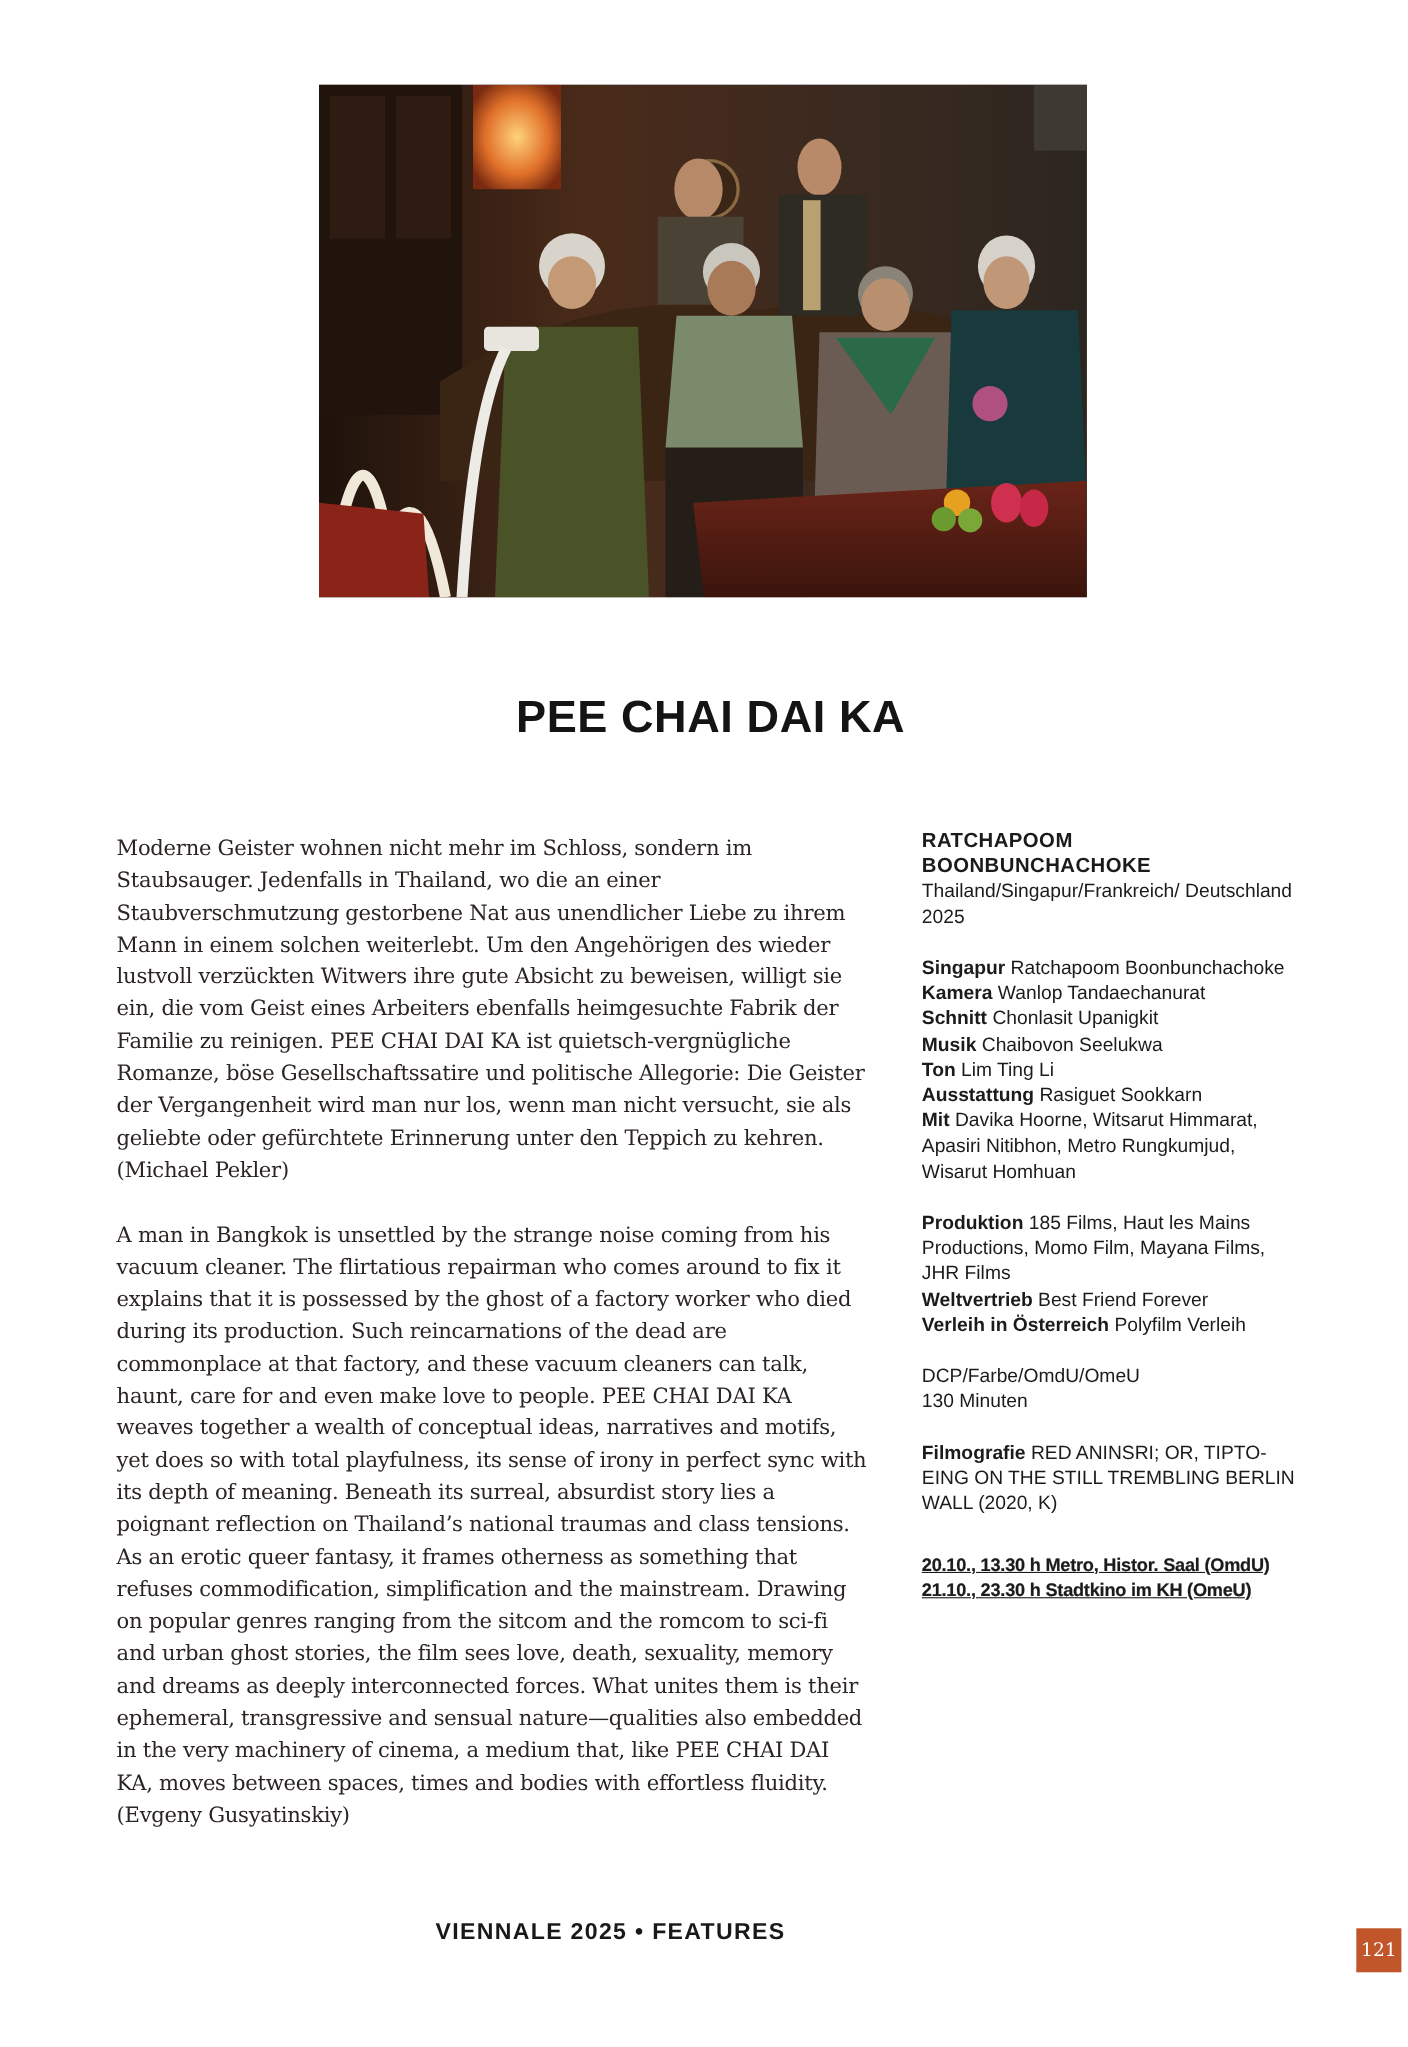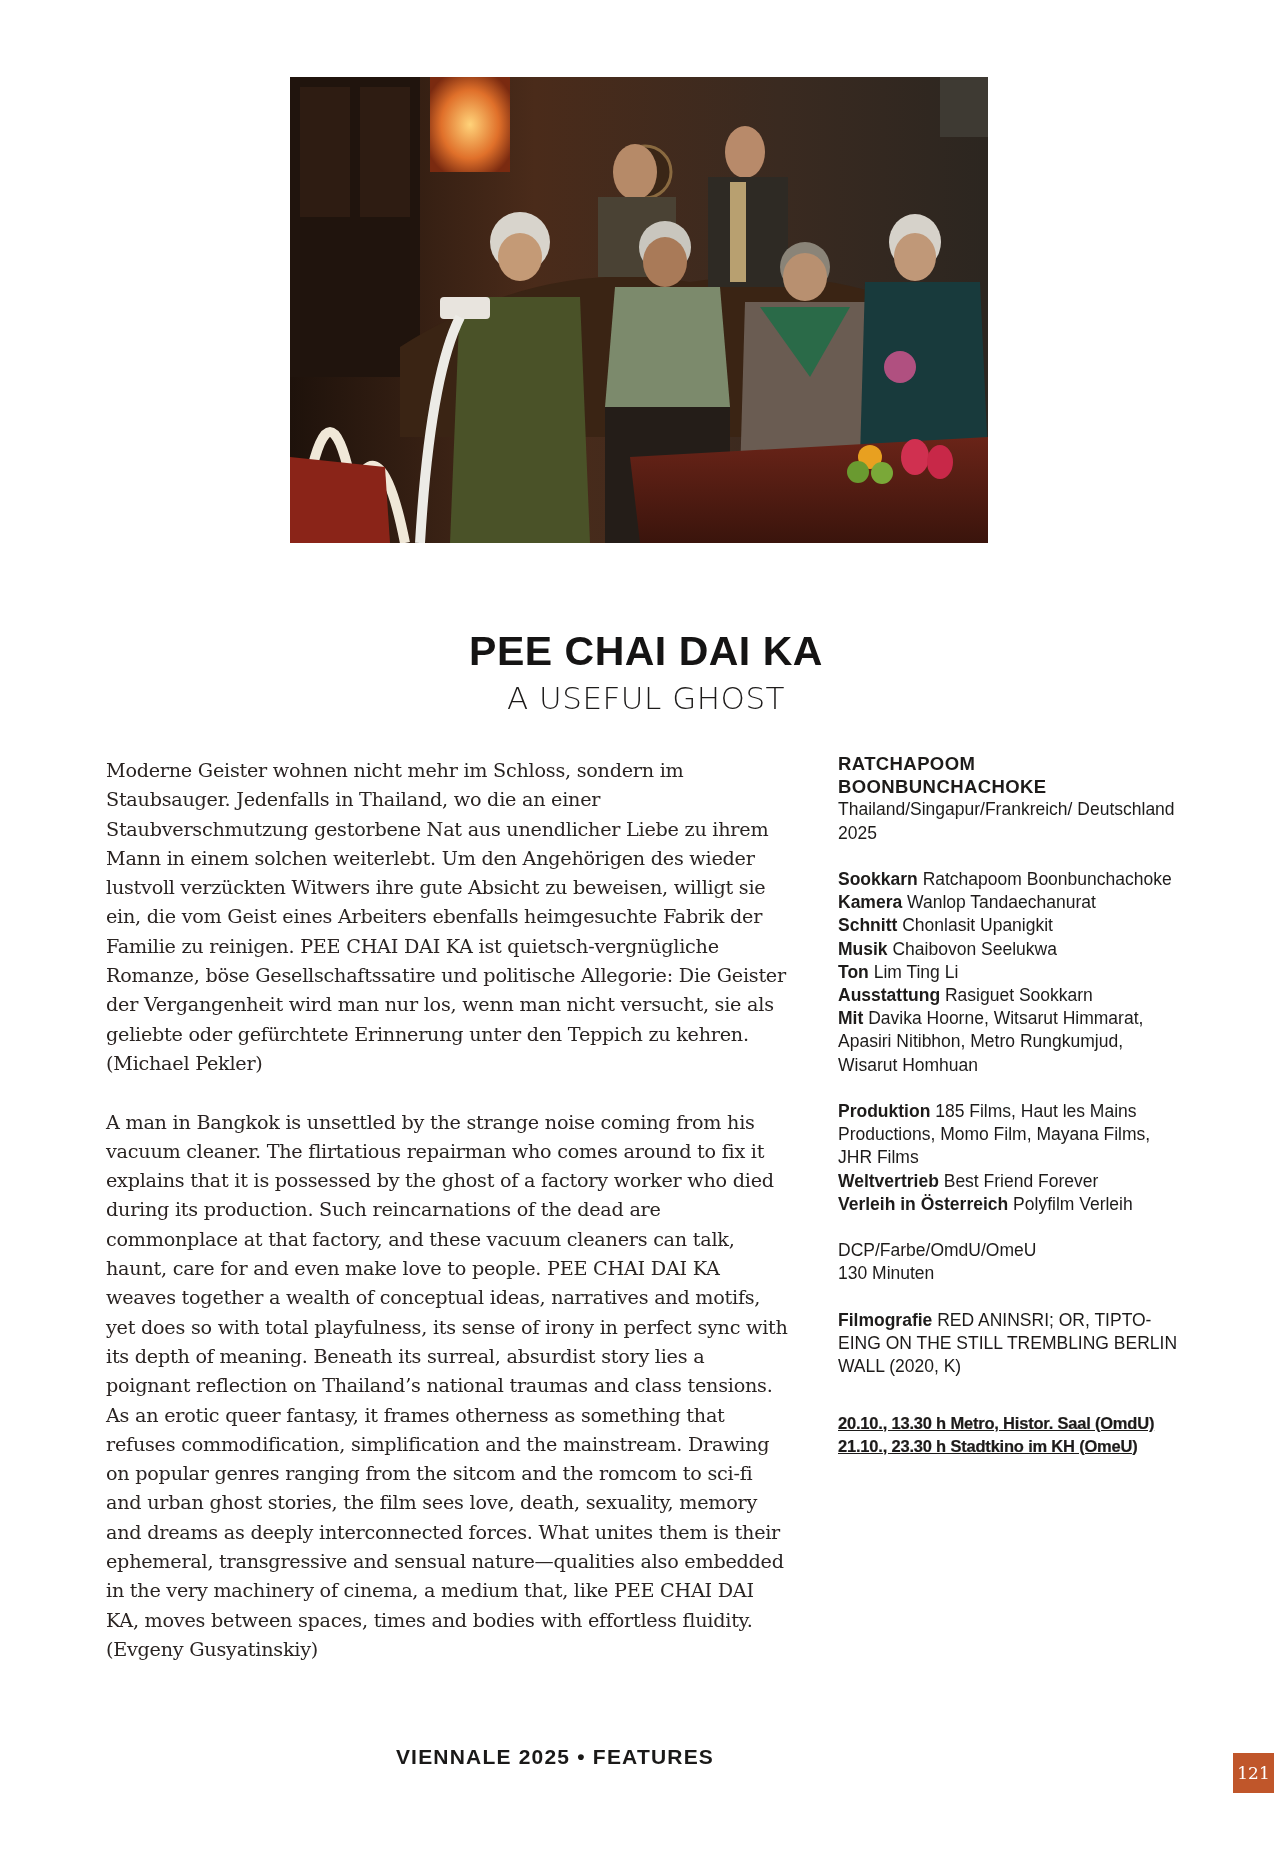--- a/index.html
+++ b/index.html
@@ -122,38 +122,37 @@
     <circle cx="580" cy="380" r="12" fill="#e8a020"></circle>
     <circle cx="568" cy="395" r="11" fill="#6a9a30"></circle>
     <circle cx="592" cy="396" r="11" fill="#7aa838"></circle>
     <ellipse cx="625" cy="380" rx="14" ry="18" fill="#d03050"></ellipse>
     <ellipse cx="650" cy="385" rx="13" ry="17" fill="#c82848"></ellipse>
   </svg>
 </div>
 
 <div class="title-block">
   <h1 class="title">PEE CHAI DAI KA</h1>
-  <h2 class="subtitle">A USEFUL GHOST</h2>
 </div>
 
 <div class="left-col">
   <p>Moderne Geister wohnen nicht mehr im Schloss, sondern im Staubsauger. Jedenfalls in Thailand, wo die an einer Staubverschmutzung gestorbene Nat aus unendlicher Liebe zu ihrem Mann in einem solchen weiterlebt. Um den Angehörigen des wieder lustvoll verzückten Witwers ihre gute Absicht zu beweisen, willigt sie ein, die vom Geist eines Arbeiters ebenfalls heimgesuchte Fabrik der Familie zu reinigen. PEE CHAI DAI KA ist quietsch-vergnügliche Romanze, böse Gesellschaftssatire und politische Allegorie: Die Geister der Vergangenheit wird man nur los, wenn man nicht versucht, sie als geliebte oder gefürchtete Erinnerung unter den Teppich zu kehren. (Michael Pekler)</p>
   <p>A man in Bangkok is unsettled by the strange noise coming from his vacuum cleaner. The flirtatious repairman who comes around to fix it explains that it is possessed by the ghost of a factory worker who died during its production. Such reincarnations of the dead are commonplace at that factory, and these vacuum cleaners can talk, haunt, care for and even make love to people. PEE CHAI DAI KA weaves together a wealth of conceptual ideas, narratives and motifs, yet does so with total playfulness, its sense of irony in perfect sync with its depth of meaning. Beneath its surreal, absurdist story lies a poignant reflection on Thailand’s national traumas and class tensions. As an erotic queer fantasy, it frames otherness as something that refuses commodification, simplification and the mainstream. Drawing on popular genres ranging from the sitcom and the romcom to sci-fi and urban ghost stories, the film sees love, death, sexuality, memory and dreams as deeply interconnected forces. What unites them is their ephemeral, transgressive and sensual nature—qualities also embedded in the very machinery of cinema, a medium that, like PEE CHAI DAI KA, moves between spaces, times and bodies with effortless fluidity. (Evgeny Gusyatinskiy)</p>
 </div>
 
 <div class="right-col">
   <div class="director">
     <div>RATCHAPOOM</div>
     <div>BOONBUNCHACHOKE</div>
   </div>
   <div class="block">Thailand/Singapur/Frankreich/ Deutschland 2025</div>
   <div class="gap"></div>
 
   <div class="block">
-    <div><span class="credit-label">Sookkarn</span> <span>Ratchapoom Boonbunchachoke</span></div>
+    <div><span class="credit-label">Singapur</span> <span>Ratchapoom Boonbunchachoke</span></div>
     <div><span class="credit-label">Kamera</span> <span>Wanlop Tandaechanurat</span></div>
     <div><span class="credit-label">Schnitt</span> <span>Chonlasit Upanigkit</span></div>
     <div><span class="credit-label">Musik</span> <span>Chaibovon Seelukwa</span></div>
     <div><span class="credit-label">Ton</span> <span>Lim Ting Li</span></div>
     <div><span class="credit-label">Ausstattung</span> <span>Rasiguet Sookkarn</span></div>
     <div><span class="credit-label">Mit</span> <span>Davika Hoorne, Witsarut Himmarat, Apasiri Nitibhon, Metro Rungkumjud, Wisarut Homhuan</span></div>
   </div>
   <div class="gap"></div>
 
   <div class="block">

